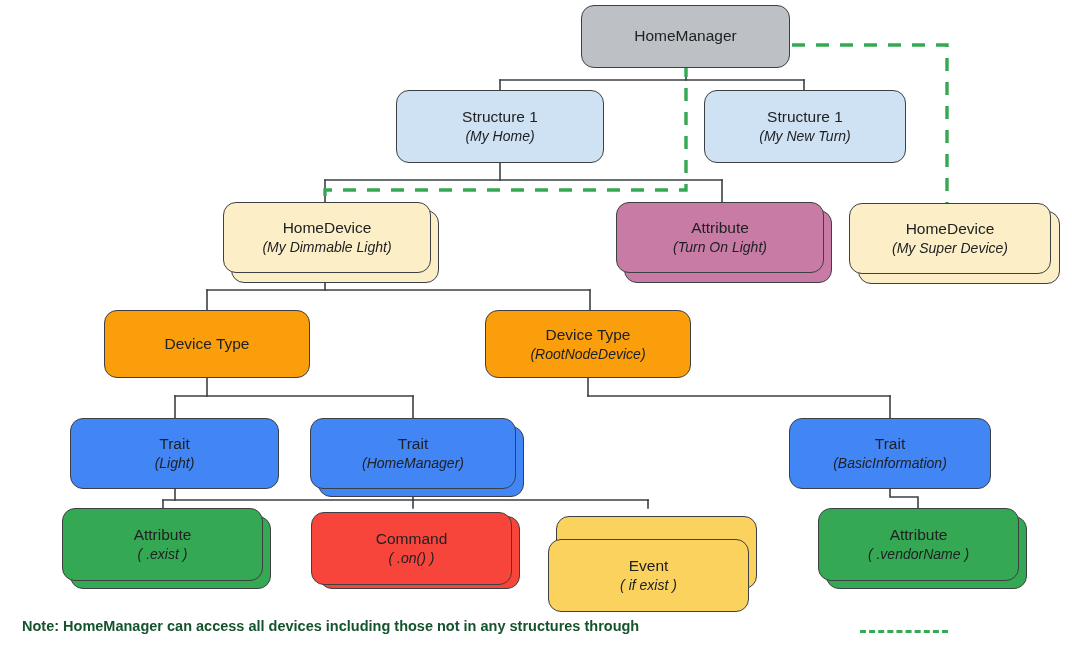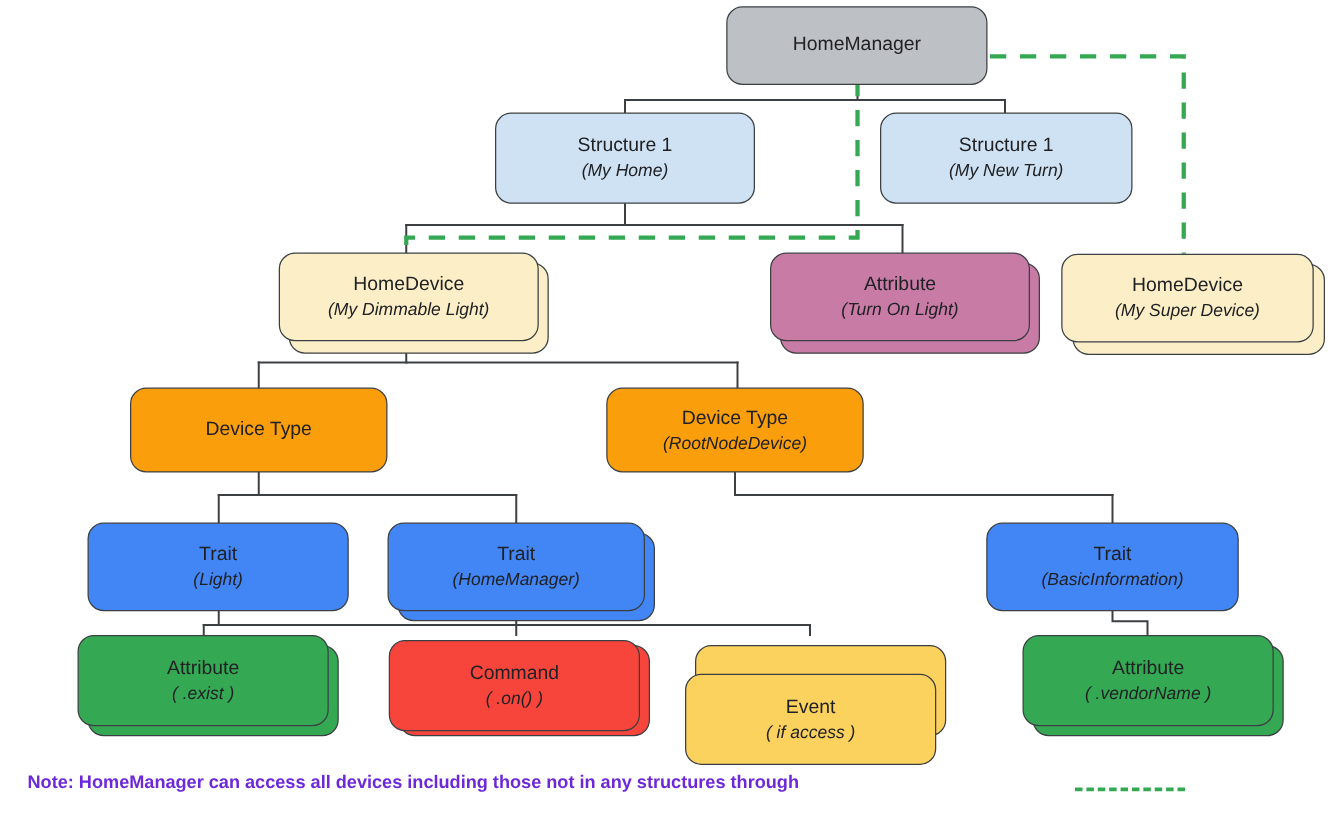--- a/index.html
+++ b/index.html
@@ -60,21 +60,21 @@
     border-radius: 13px;
     z-index: 3;
   }
 
   .note {
     position: absolute;
     left: 22px;
     top: 618px;
     font-size: 14.5px;
     font-weight: 700;
-    color: #6d28d9;
+    color: #14532d;
     white-space: nowrap;
   }
   .note-dash {
     position: absolute;
     left: 860px;
     top: 630px;
     width: 88px;
     height: 0;
     border-top: 3.4px dashed #34A853;
   }
@@ -192,21 +192,21 @@
 
   <div class="stack" style="left:319px; top:516px; width:201px; height:73px; background:#F8453C;"></div>
   <div class="node" style="left:311px; top:512px; width:201px; height:73px; background:#F8453C;">
     <span class="l1">Command</span>
     <span class="l2">( .on() )</span>
   </div>
 
   <div class="stack" style="left:556px; top:516px; width:201px; height:73px; background:#FBD25E;"></div>
   <div class="node" style="left:548px; top:508px; width:201px; height:73px; background:#FBD25E;margin-top:31px;">
     <span class="l1">Event</span>
-    <span class="l2">( if access )</span>
+    <span class="l2">( if exist )</span>
   </div>
 
   <div class="stack" style="left:826px; top:516px; width:201px; height:73px; background:#34A853;"></div>
   <div class="node" style="left:818px; top:508px; width:201px; height:73px; background:#34A853;">
     <span class="l1">Attribute</span>
     <span class="l2">( .vendorName )</span>
   </div>
 
   <div class="note">Note: HomeManager can access all devices including those not in any structures through</div>
   <div class="note-dash"></div>

